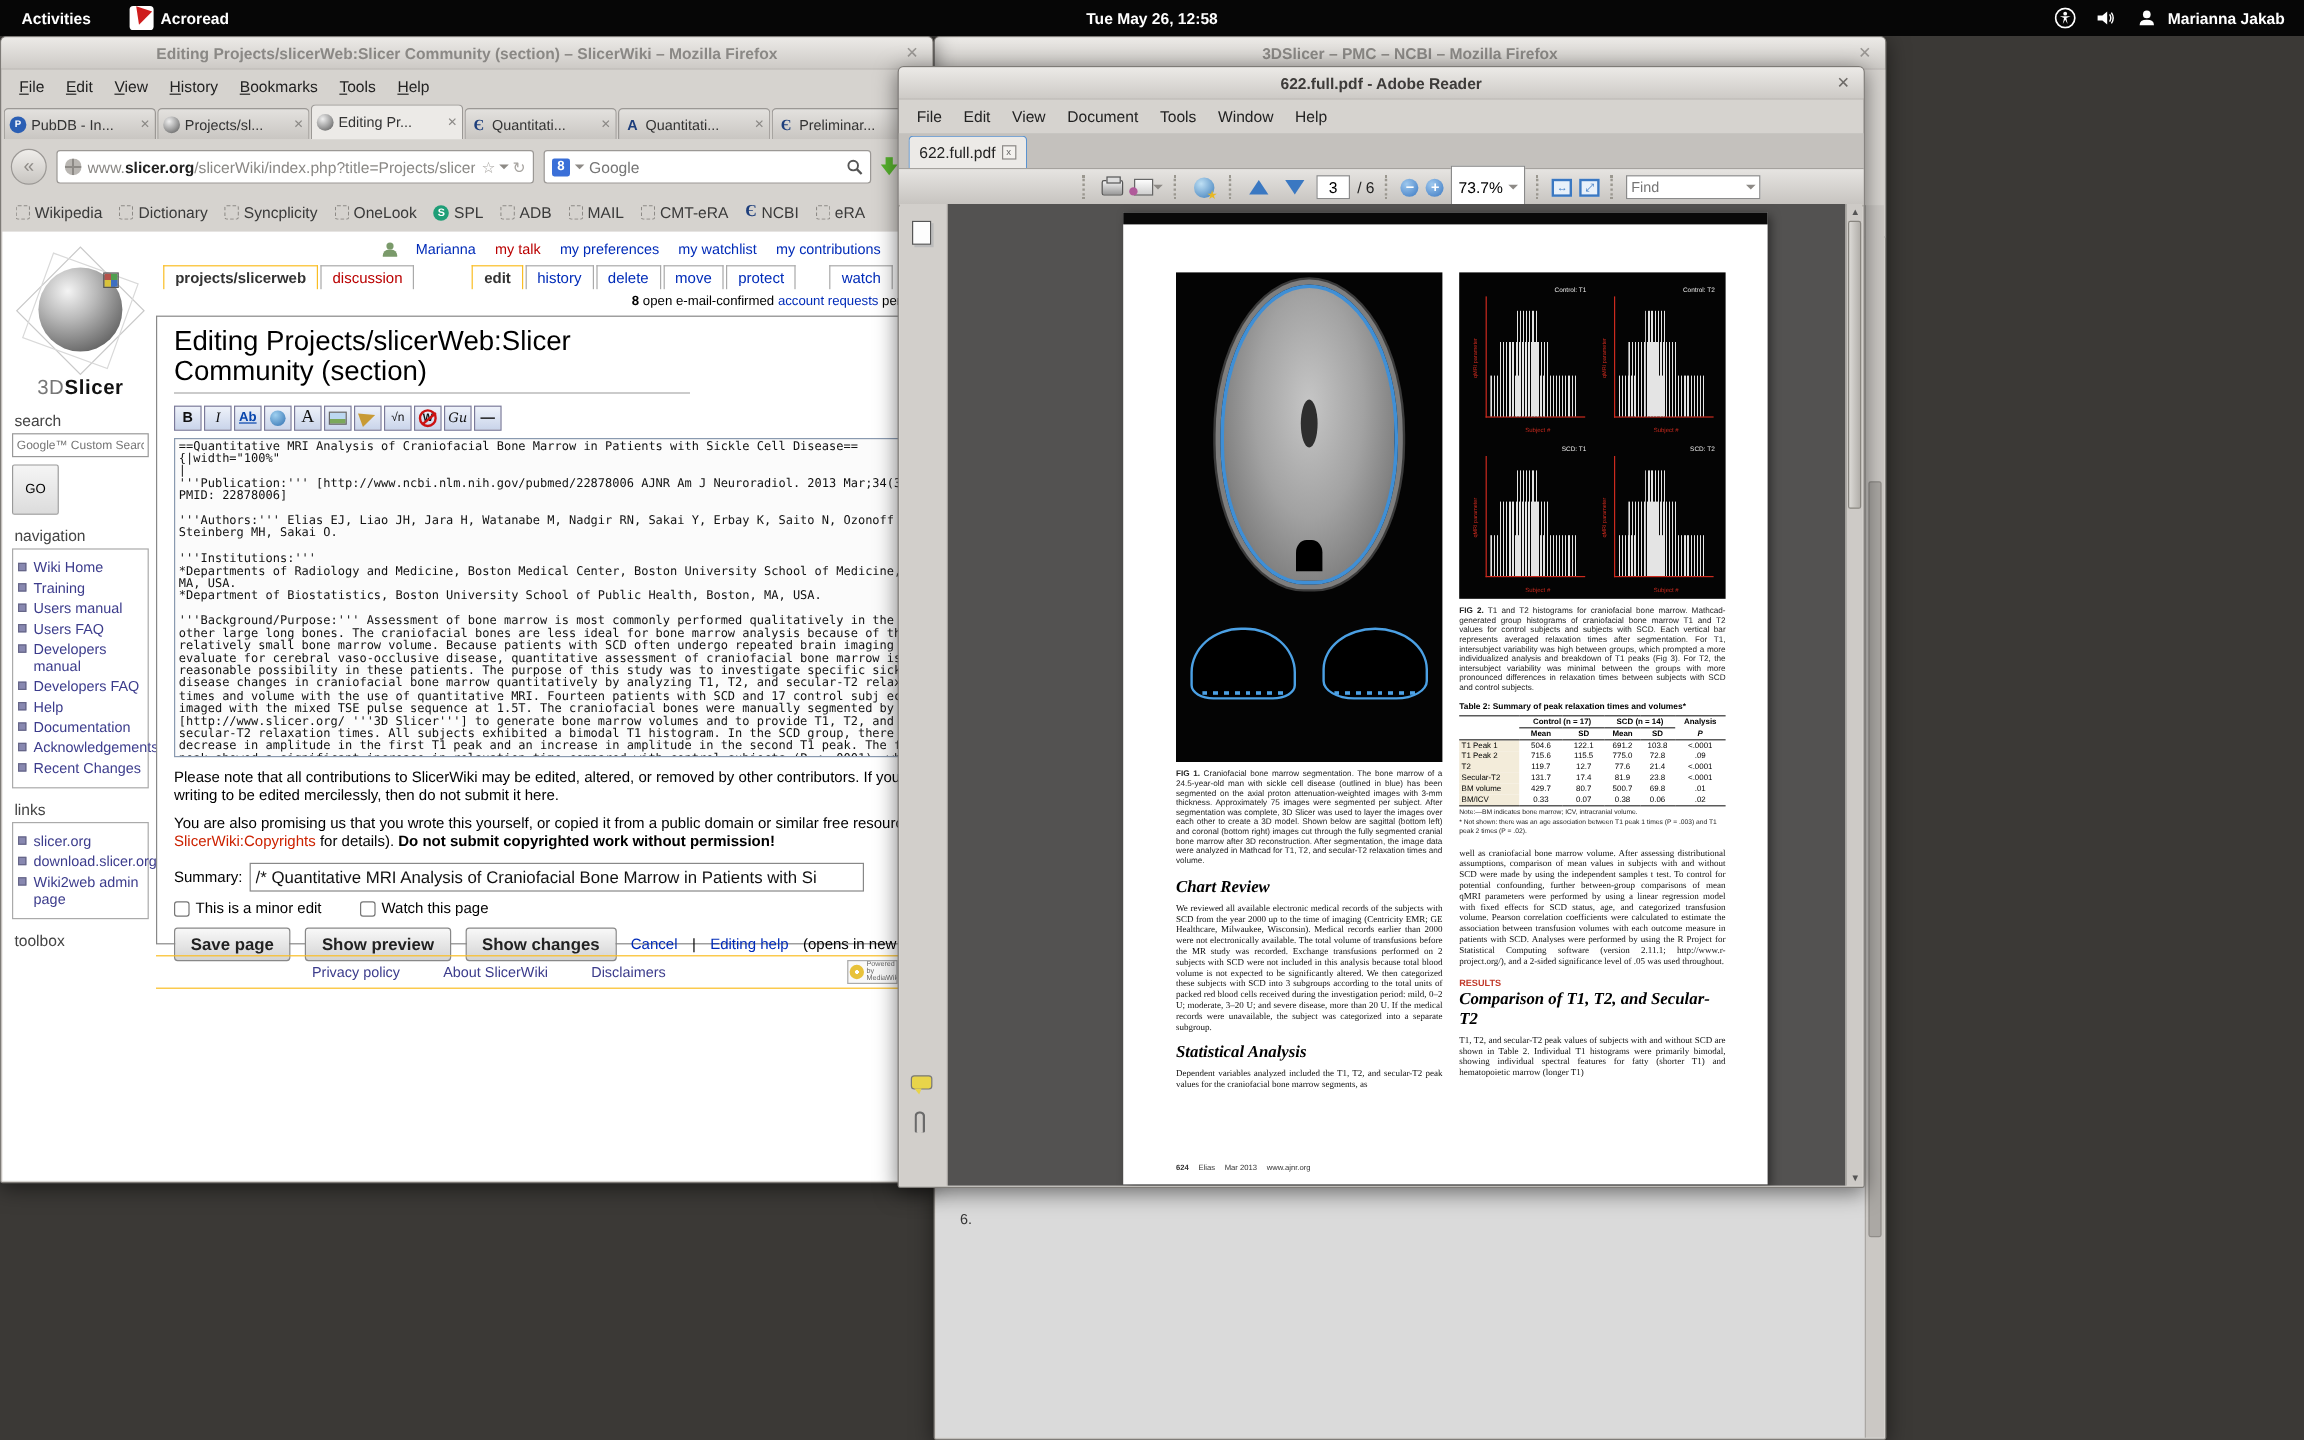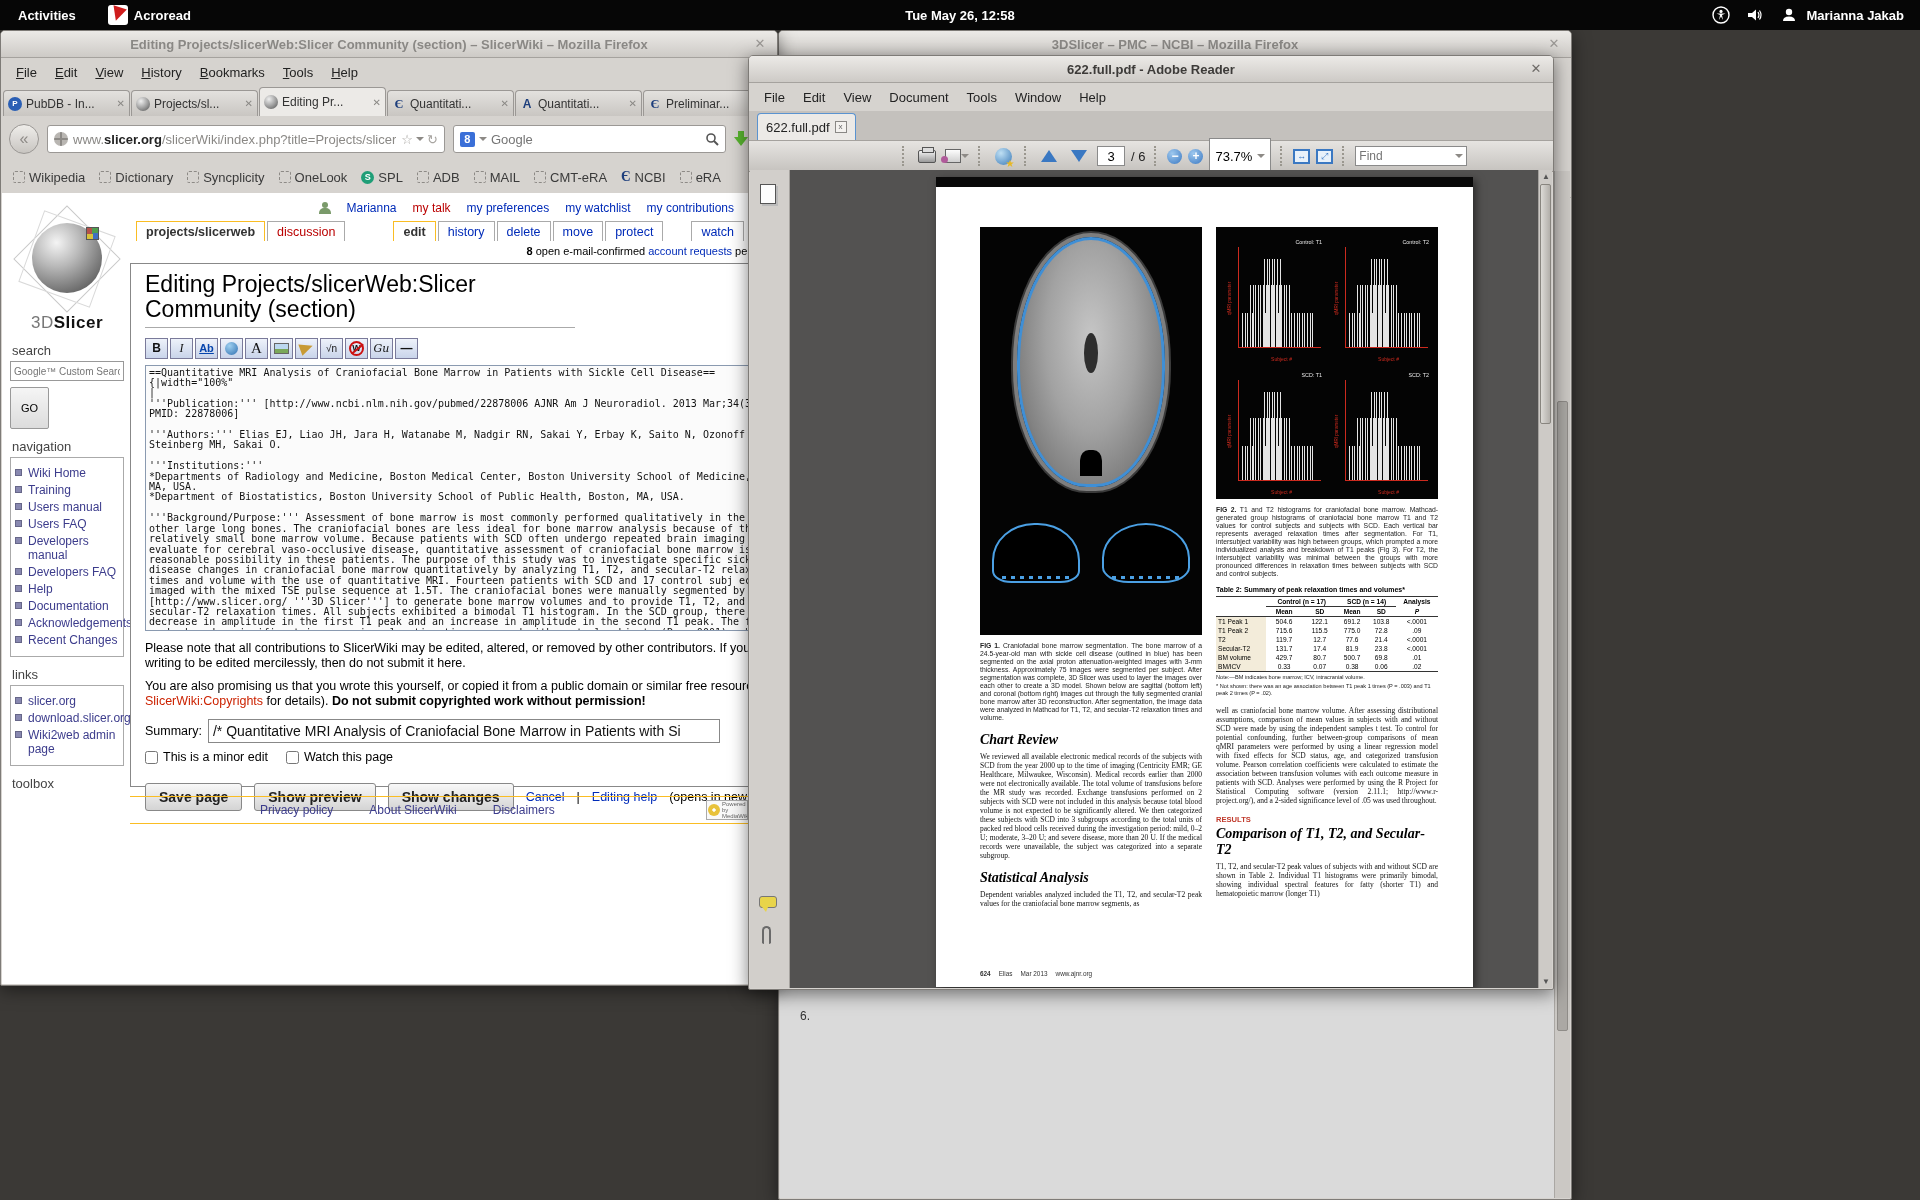--- a/index.html
+++ b/index.html
@@ -127,23 +127,23 @@
   .etool .nowiki { width:15px; height:15px; border:2px solid #cc1111; border-radius:50%; color:#111; font-size:9px; font-weight:bold;
                    display:flex; align-items:center; justify-content:center; position:relative; }
   .etool .nowiki::after { content:""; position:absolute; left:-1px; top:5px; width:15px; height:2px; background:#cc1111; transform:rotate(-40deg); }
   .etool .sig { font-family:"DejaVu Serif",serif; font-style:italic; font-size:11px; }
   .wikitextarea { width:712px; height:266px; border:1px solid #8a9ab0; background:#fbfbfb; font-family:"DejaVu Sans Mono",monospace;
                   font-size:10px; line-height:10.4px; white-space:pre; overflow:hidden; resize:none; color:#111; padding:2px 3px; }
   .editnote { font-size:12.5px; margin-top:7px; line-height:1.25; color:#000; }
   .editnote a { color:#cc2200; text-decoration:none; }
   .summaryrow { display:flex; align-items:center; gap:6px; margin-top:9px; font-size:12.5px; }
   .summaryrow input { width:512px; height:24px; border:1px solid #888; font-size:14px; padding:0 4px; font-family:"Liberation Sans",sans-serif; color:#111; }
-  .checkrow { display:flex; gap:18px; margin-top:7px; font-size:12.5px; align-items:center; }
+  .checkrow { display:flex; gap:32px; margin-top:7px; font-size:12.5px; align-items:center; }
   .checkrow label { display:flex; gap:5px; align-items:center; }
-  .btnrow { display:flex; gap:12px; margin-top:19px; align-items:center; font-size:12.5px; }
+  .btnrow { display:flex; gap:12px; margin-top:9px; align-items:center; font-size:12.5px; }
   .wikibtn { font-size:14px; font-weight:bold; color:#222; padding:5px 13px; background:linear-gradient(#f8f8f8,#d4d4d4);
              border:1px solid #888; border-radius:3px; }
   .btnrow a { color:#002bb8; text-decoration:none; }
   .wikifooter { position:absolute; left:0; right:0; top:603px; border-top:1px solid #fabd23; border-bottom:1px solid #fabd23;
                 height:28px; display:flex; align-items:center; gap:36px; padding-left:130px; font-size:12px; position:absolute; }
   .wikifooter a { color:#3c3c8c; text-decoration:none; }
   .mwbadge { position:absolute; right:28px; top:3px; width:42px; height:20px; border:1px solid #aaa; background:#f9f9f9;
              display:flex; align-items:center; gap:2px; overflow:hidden; font-size:6px; color:#666; padding:1px; }
   .mwflower { width:12px; height:12px; border-radius:50%; background:radial-gradient(circle,#fff 18%, #e8c23a 20% 70%, #b58a20); flex:0 0 auto; }
 

